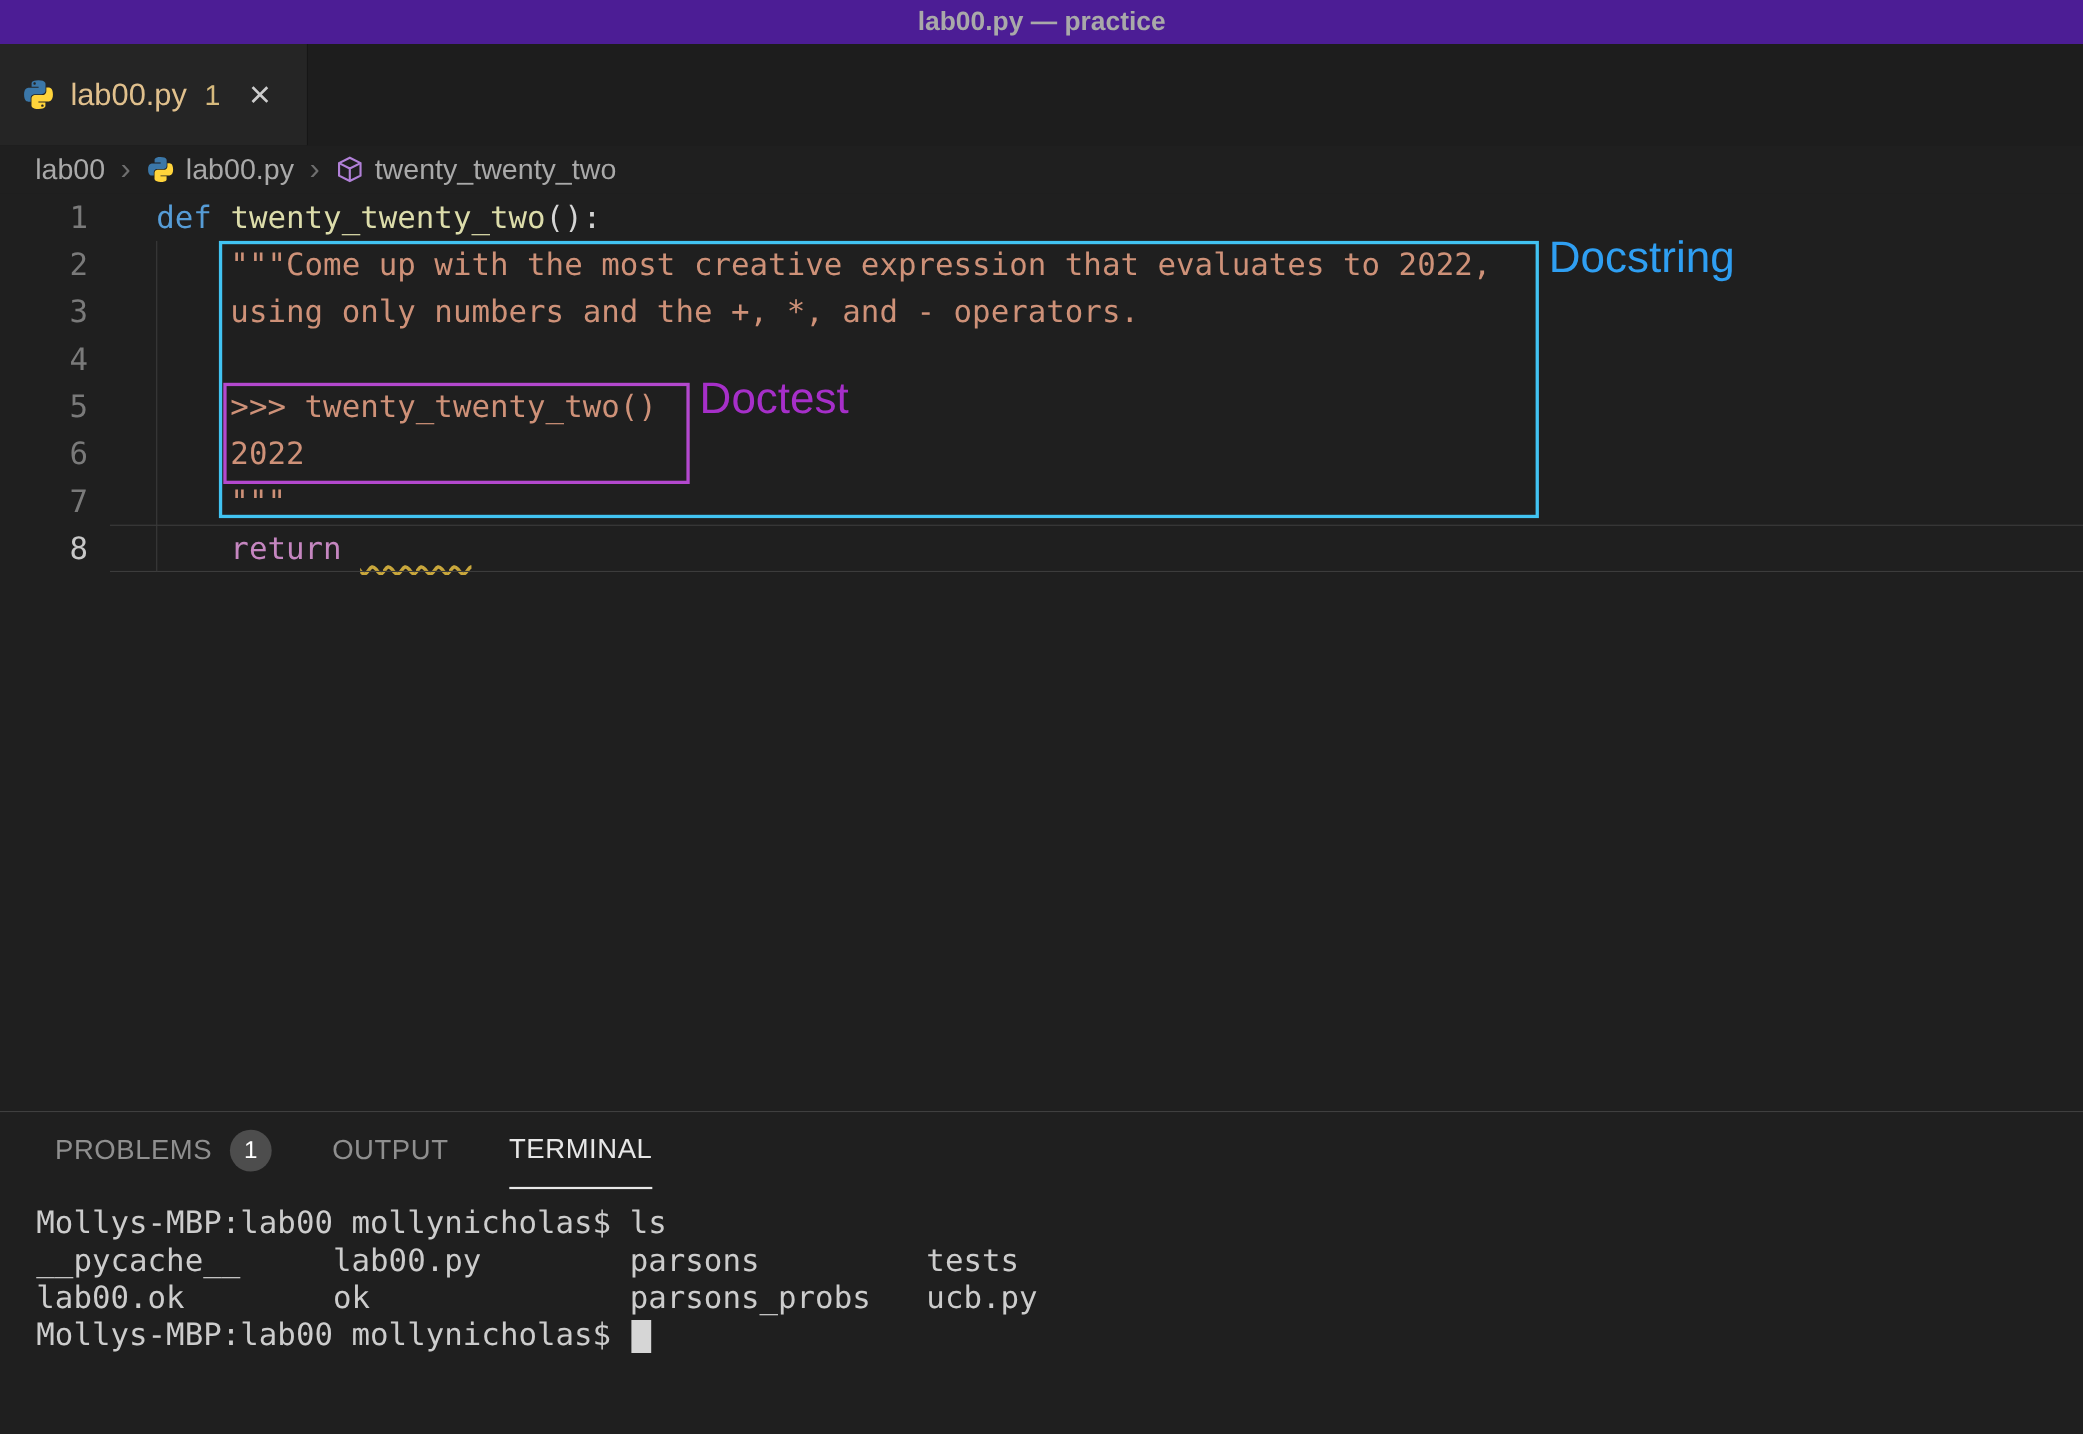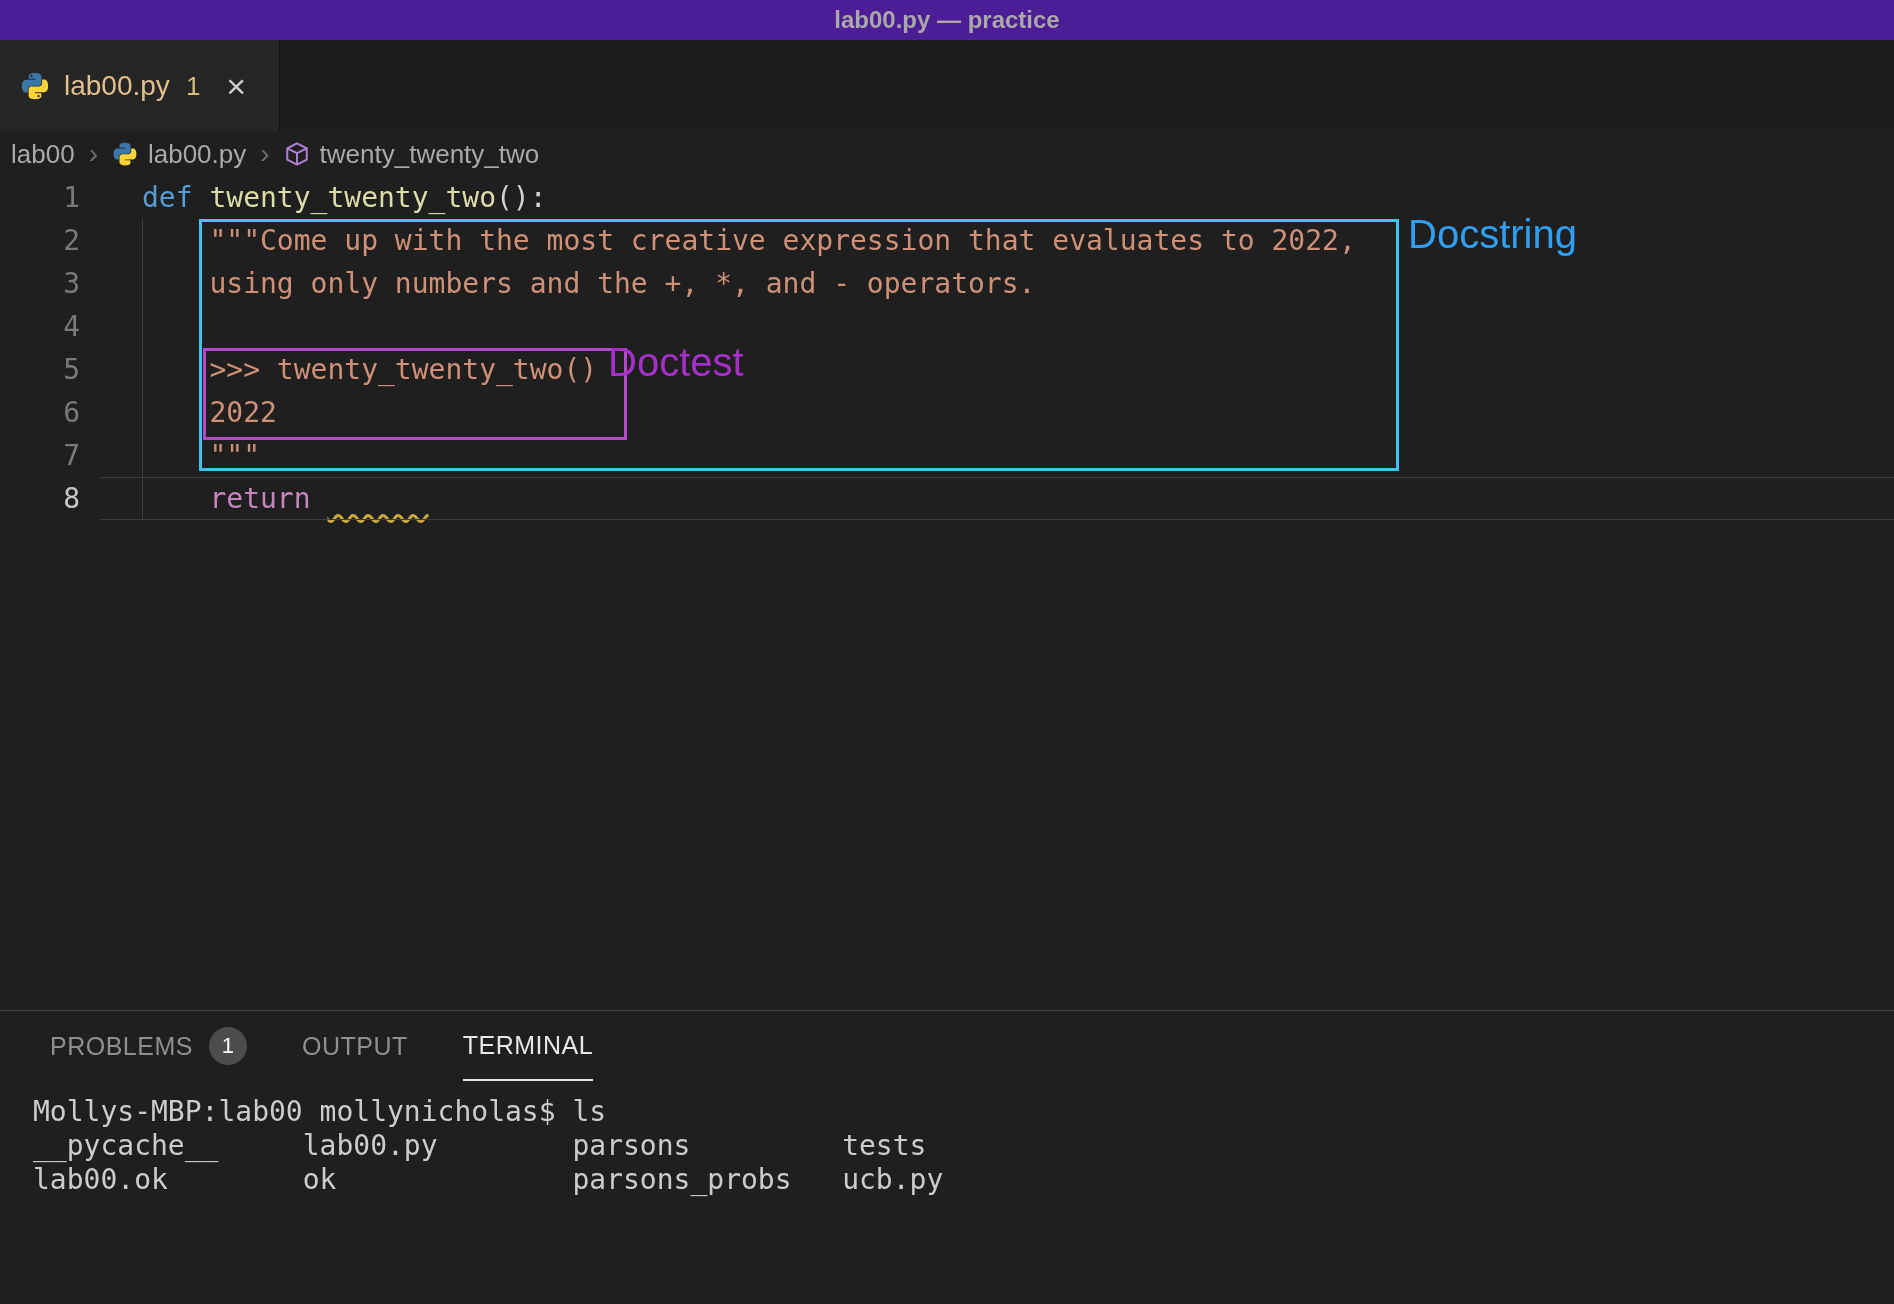--- a/index.html
+++ b/index.html
@@ -27,21 +27,21 @@
     border-right:1px solid #161616;
     cursor:default;
   }
   .tab-label { color:#e0c08d; font-size:28px; }
   .tab-badge { color:#d7ba7d; font-size:26px; margin-left:2px; }
   .tab-close { color:#cccccc; font-size:34px; line-height:34px; margin-left:12px; font-weight:400; }
 
   
   .breadcrumb {
     height:44px; display:flex; align-items:center;
-    padding-left:11px; gap:12px;
+    padding-left:32px; gap:12px;
     color:#a9a9a9; font-size:26px; background:#1f1f1f;
   }
   .bc-item { display:flex; align-items:center; gap:10px; }
   .bc-sep { color:#6f6f6f; font-size:28px; padding:0 2px; }
 
   
   .editor { position:relative; height:834px; background:#1f1f1f; }
   .line {
     display:flex; height:43px; line-height:43px;
     font-family:"DejaVu Sans Mono", monospace; font-size:28px;
@@ -79,21 +79,21 @@
   }
   .doctest-box {
     position:absolute; left:203px; top:172px; width:424px; height:92px;
     border:3px solid #b348ce; pointer-events:none; z-index:6;
   }
   .docstring-label {
     position:absolute; left:1408px; top:36px;
     font-size:40px; color:#2f9ff2; z-index:7; pointer-events:none;
   }
   .doctest-label {
-    position:absolute; left:608px; top:164px;
+    position:absolute; left:636px; top:164px;
     font-size:40px; color:#a62fc9; z-index:7; pointer-events:none;
   }
 
   
   .panel { height:294px; border-top:1px solid #3f3f3f; background:#1f1f1f; }
   .panel-tabs {
     height:70px; display:flex; align-items:stretch; gap:55px;
     padding-left:33px; font-size:25px; letter-spacing:0.5px;margin-left:17px;
   }
   .ptab {
@@ -230,14 +230,15 @@
     </div>
     <div class="ptab active">
       <span>TERMINAL</span>
     </div>
   </div>
 
   <div class="terminal">
     <div class="tline">Mollys-MBP:lab00 mollynicholas$ ls</div>
     <div class="tline">__pycache__     lab00.py        parsons         tests</div>
     <div class="tline">lab00.ok        ok              parsons_probs   ucb.py</div>
+    <div class="tline"><span>Mollys-MBP:lab00 mollynicholas$ </span><span class="cursor"></span></div>
   </div>
 </div>
 
 </body></html>

